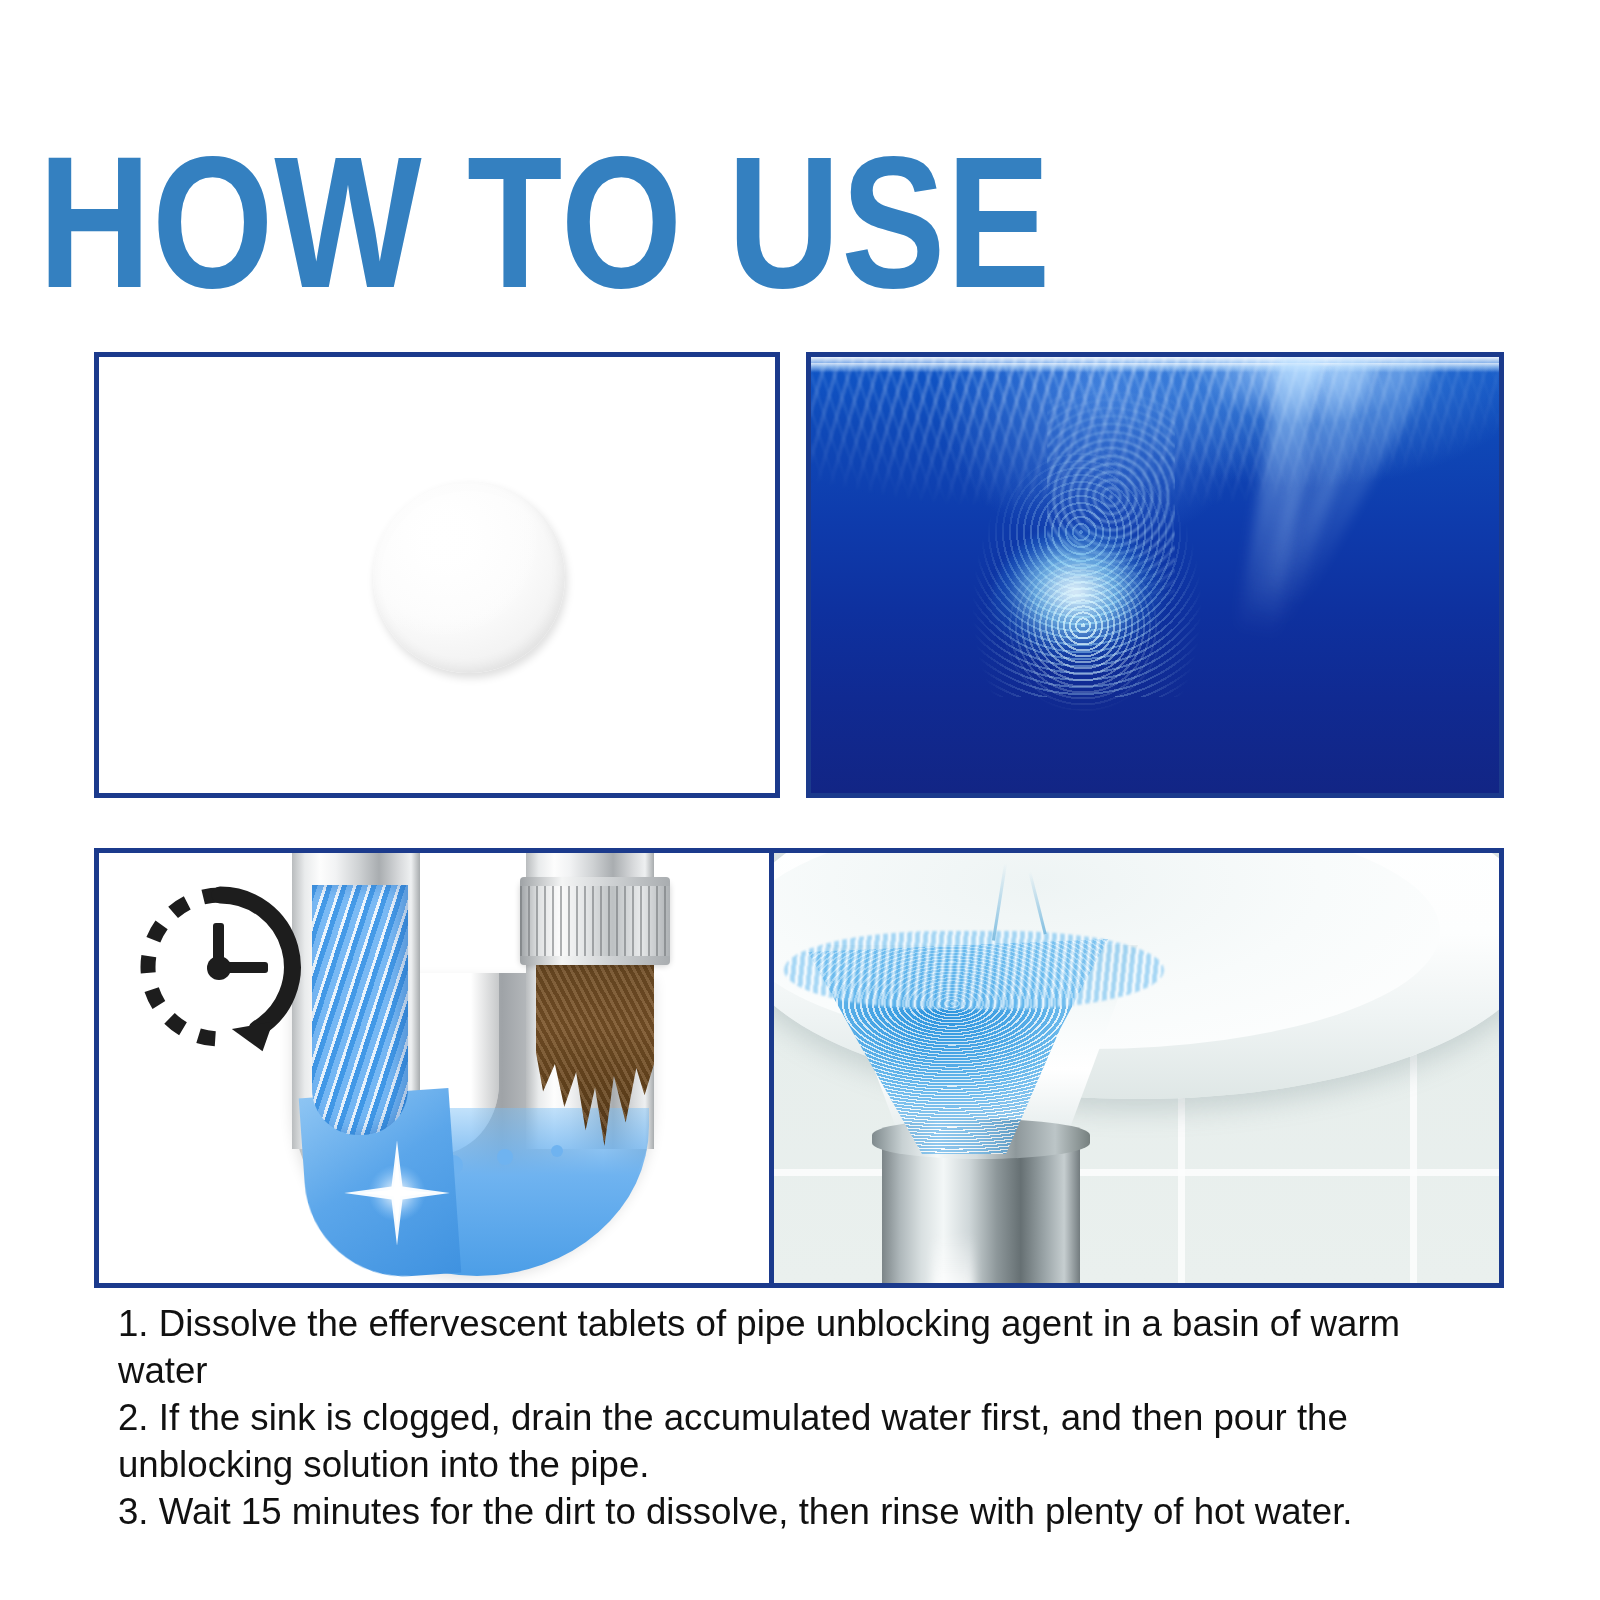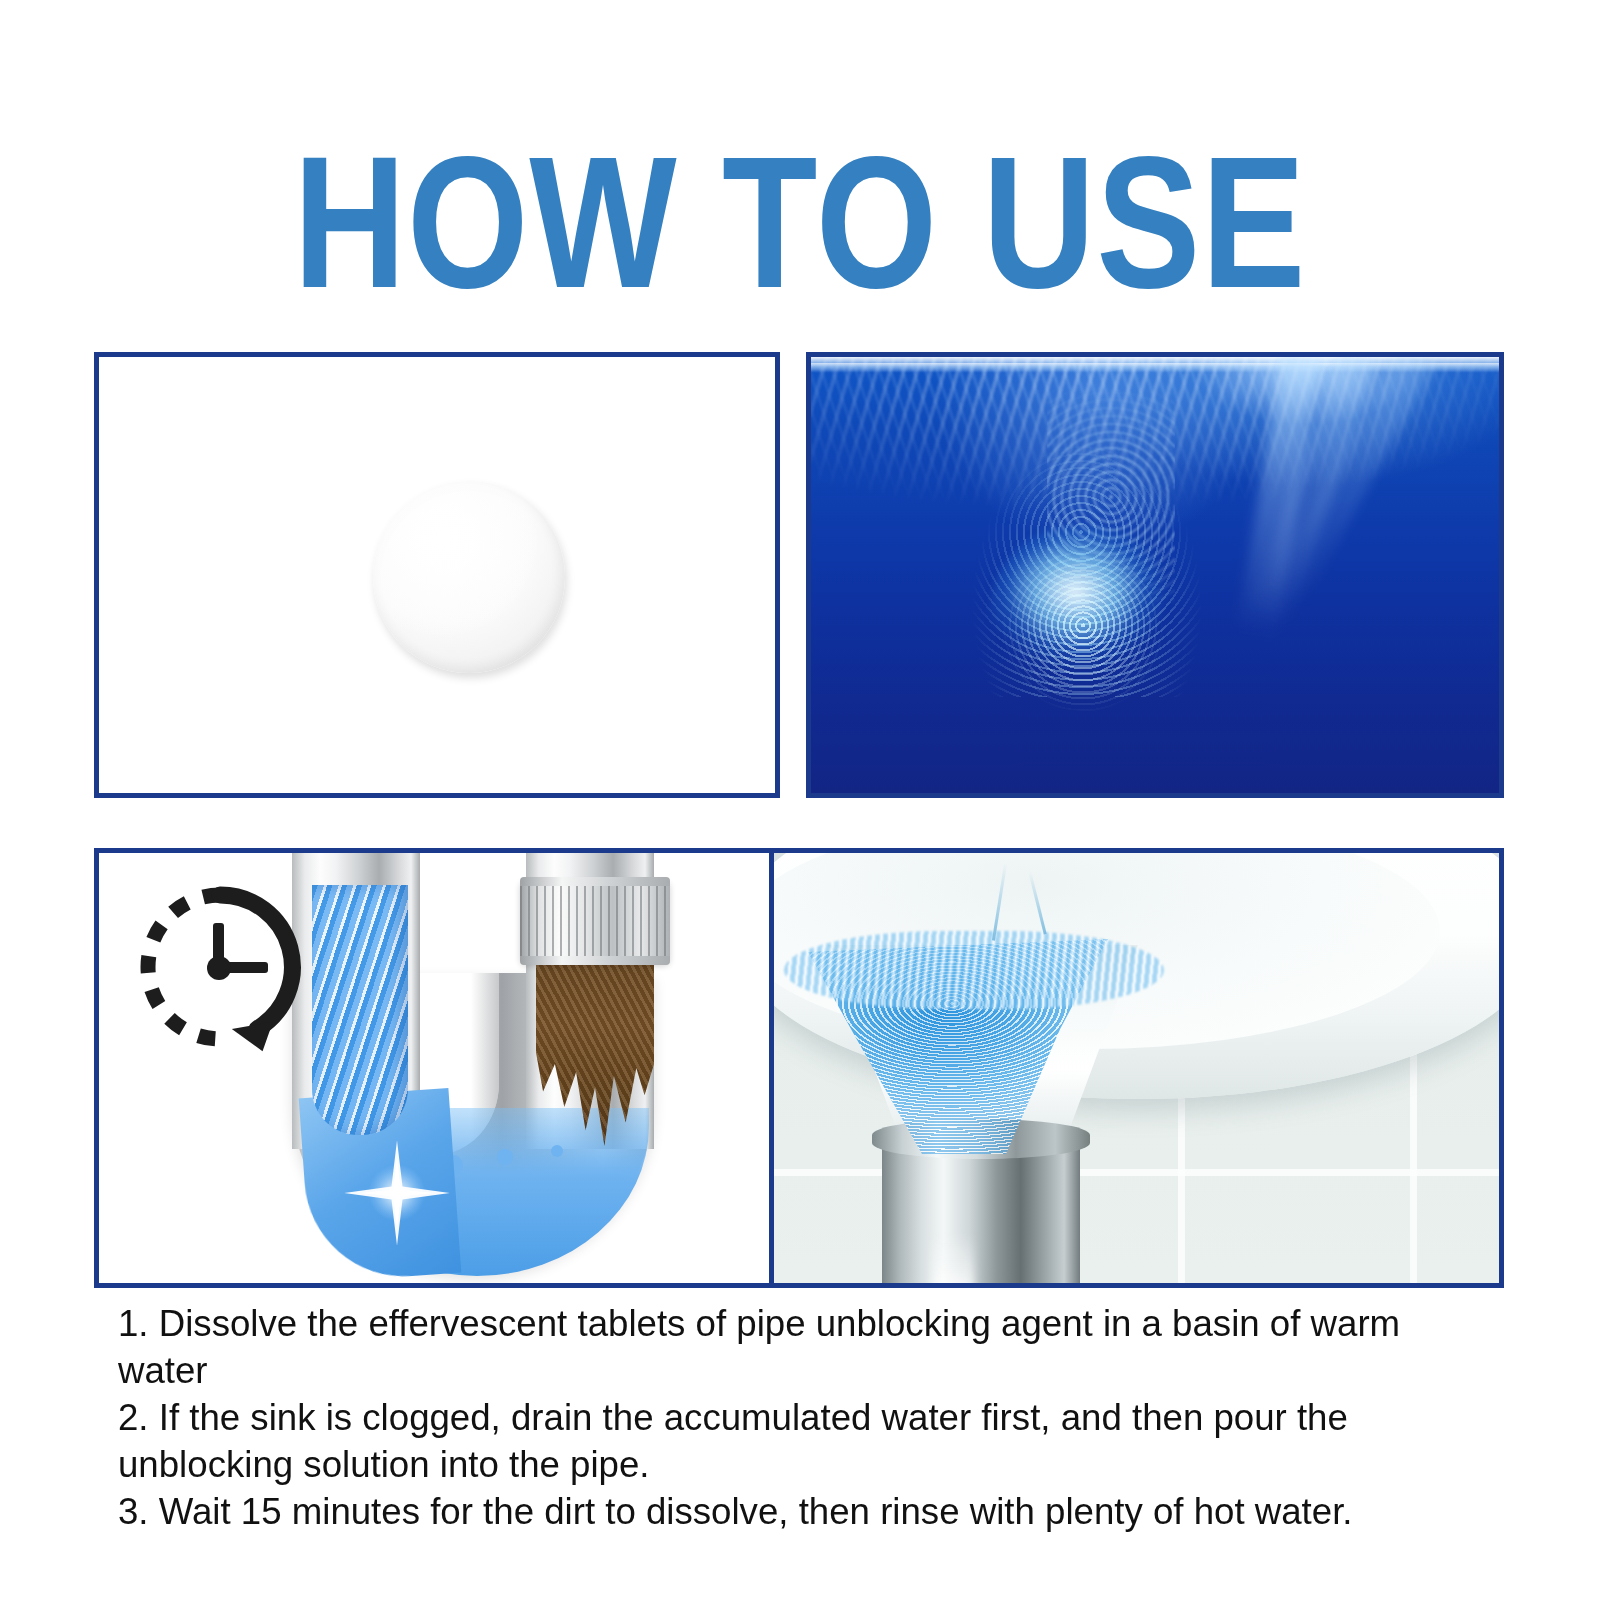--- a/index.html
+++ b/index.html
@@ -14,21 +14,20 @@
     overflow: hidden;
     position: relative;
   }
 
   
   .title-wrap {
     position: absolute;
     left: 0;
     top: 128px;
     width: 1600px;
-    text-align: center;
   }
   .title {
     display: inline-block;
     color: #3480c0;
     font-family: "Liberation Sans Narrow", "Liberation Sans", sans-serif;
     font-weight: 700;
     font-size: 168px;
     line-height: 1;
     letter-spacing: 1px;
     transform: scaleX(0.93) scaleY(1.12);

